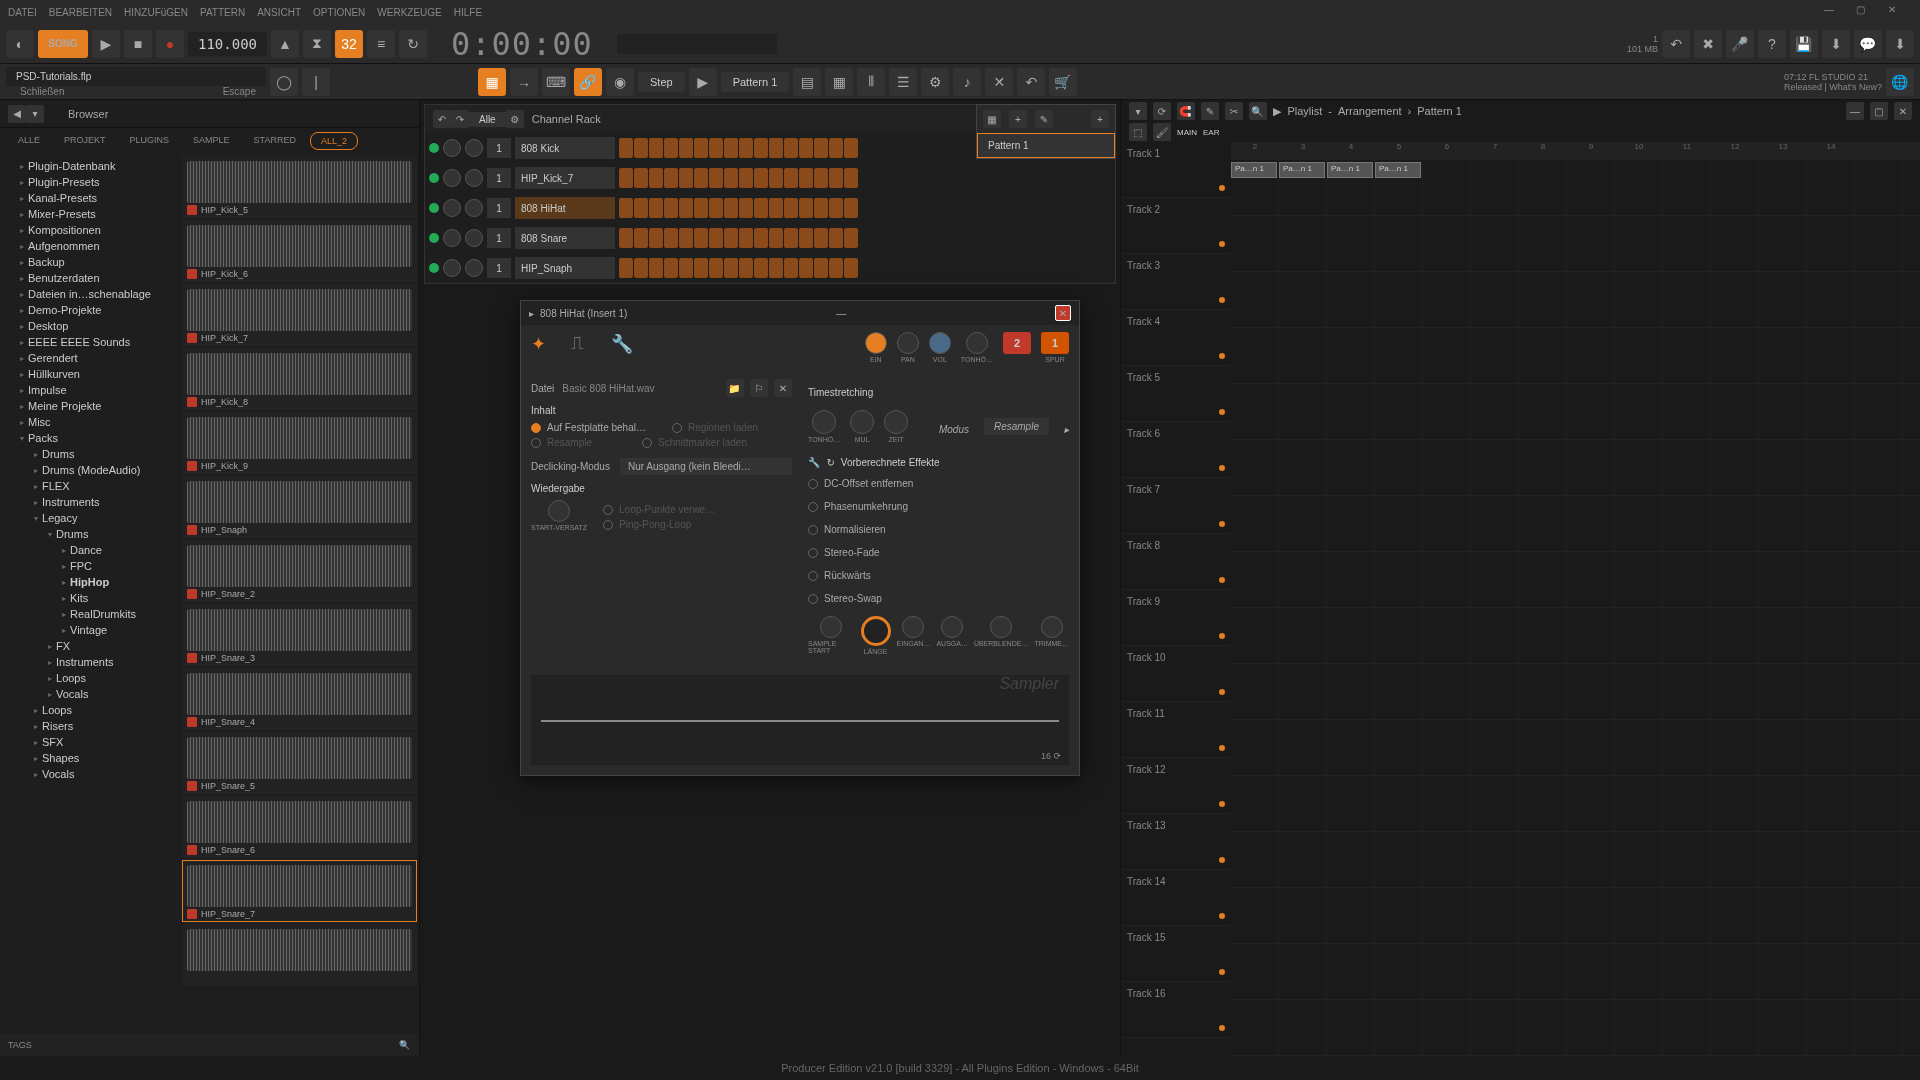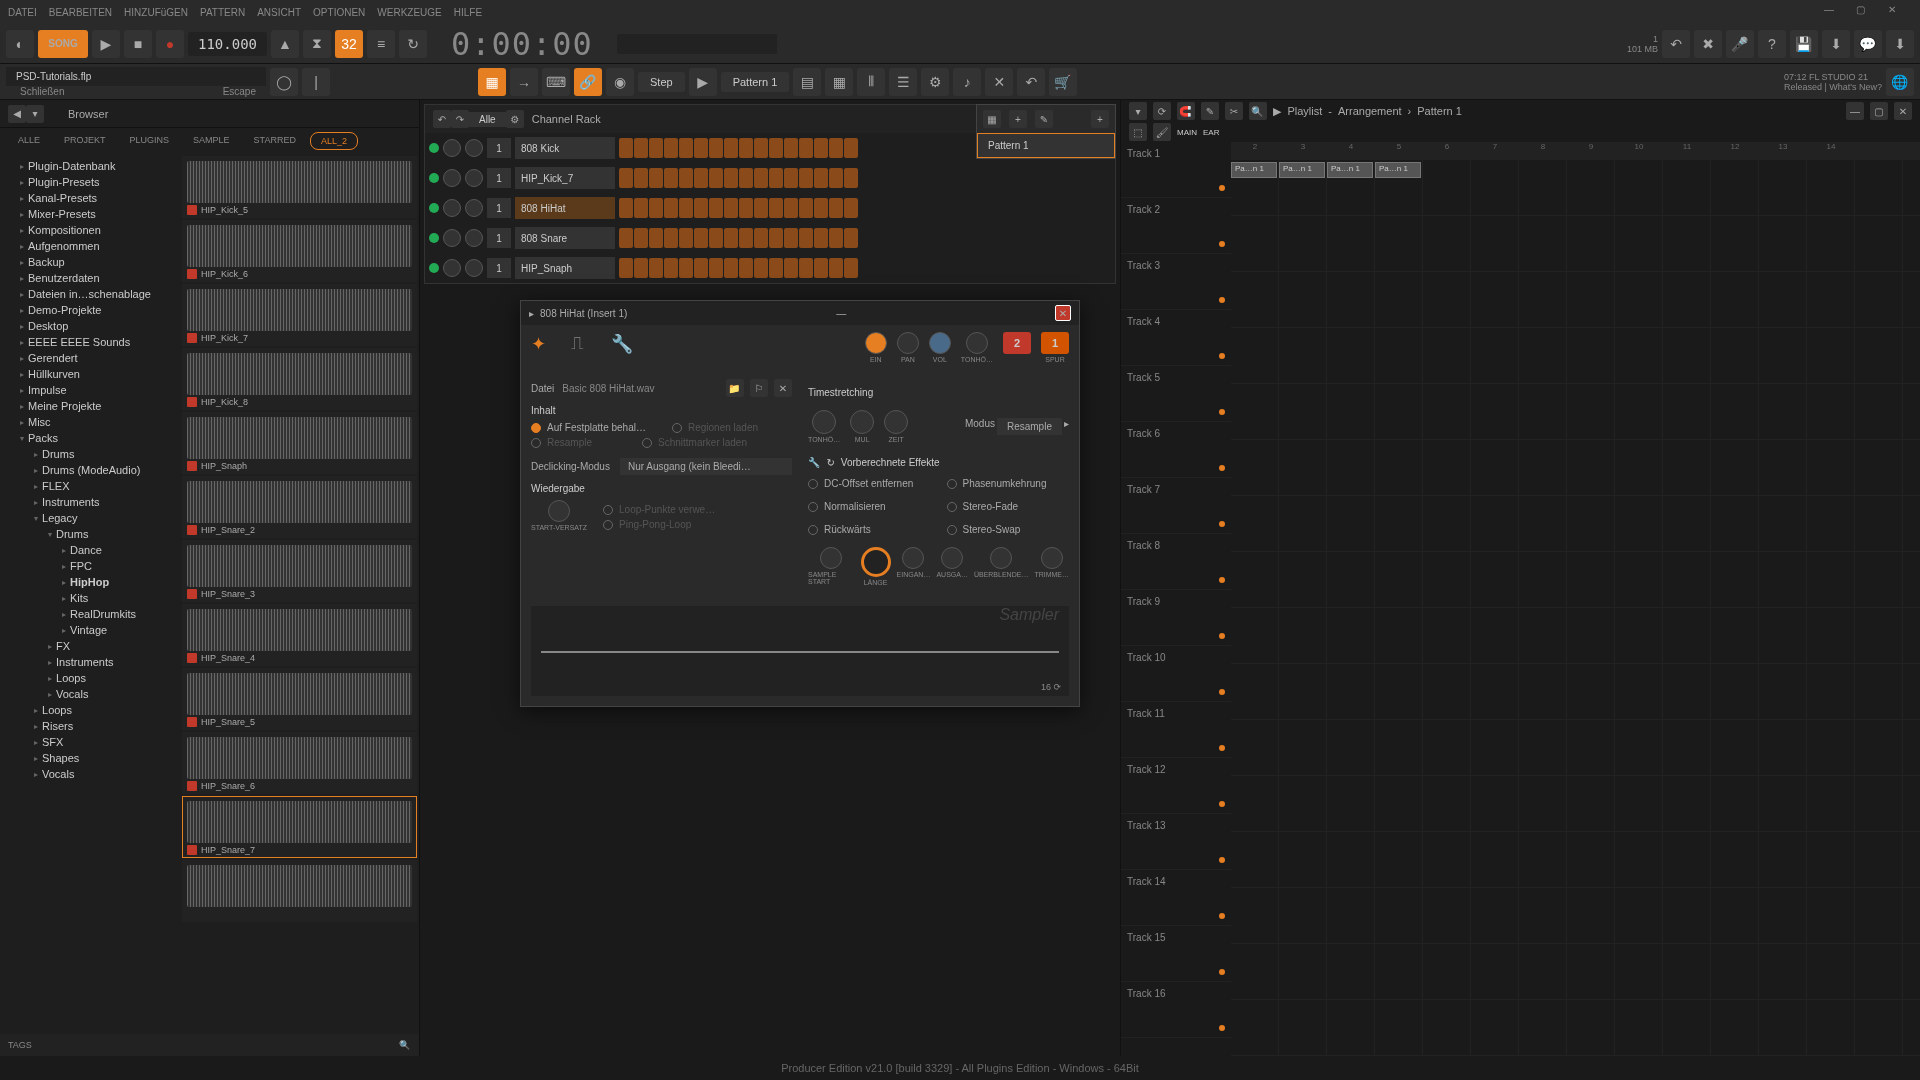--- a/index.html
+++ b/index.html
@@ -91,24 +91,24 @@
 .file-row { display: flex; align-items: center; gap: 8px; }
 .file-row .filename { color: #888; }
 .file-row .btns { margin-left: auto; display:flex; gap:6px; }
 .radio-row { display: flex; align-items: center; gap: 6px; margin: 4px 0; }
 .radio { width: 10px; height: 10px; border-radius: 50%; border: 1px solid #666; }
 .radio.orange { border-color:#e67e22; background:#e67e22; }
 .declick-row { display: flex; align-items: center; gap: 10px; margin-top: 10px; }
 .declick-val { background: #333; padding: 3px 8px; flex: 1; }
 .ts-knobs { display: flex; gap: 10px; margin: 6px 0; }
 .ts-knobs .knob-group .knob { width: 24px; height: 24px; }
-.modus-row { display: flex; align-items: flex-start; gap: 2px; }
+.modus-row { display: flex; align-items: flex-end; gap: 15px; font-style: italic; }
 .modus-val { background: #333; padding: 3px 10px; }
 .fx-title { display:flex; align-items:center; gap:6px; }
-.fx-grid { display: grid; grid-template-columns: 1fr 1fr; gap: 4px 16px; margin-top: 6px; }
+.fx-grid { display: grid; grid-template-columns: 1fr; gap: 4px 16px; margin-top: 6px; }
 .playback-knobs { display: flex; gap: 6px; margin-top: 8px; }
 .playback-knobs .knob-group .knob.big { width:30px; height:30px; border:3px solid #e67e22; background:#222; }
 .sampler-wave { height: 90px; background: #222; margin: 10px; position: relative; display:flex; align-items:center; }
 .sampler-wave .watermark { position:absolute; right:10px; top:0; font-size:16px; color:#444; font-style:italic; }
 .sampler-wave .sig { position:absolute; right:8px; bottom:4px; font-size:9px; color:#888; }
 .sampler-wave::before { content:''; position:absolute; left:10px; right:10px; top:50%; height:2px; background:#888; }
 
 
 .pattern-picker { position:absolute; right: 0; top: 50px; width: 140px; background:#2a2a2a; border:1px solid #444; }
 .pattern-picker-header { height: 28px; display:flex; align-items:center; padding:0 6px; gap:8px; }
@@ -415,20 +415,27 @@
             <div class="label">
               <span class="icon"></span>
               <span>HIP_Kick_7</span>
             </div>
           </div>
           <div class="sample-item">
             <div class="wave"></div>
             <div class="label">
               <span class="icon"></span>
               <span>HIP_Kick_8</span>
+            </div>
+          </div>
+          <div class="sample-item">
+            <div class="wave"></div>
+            <div class="label">
+              <span class="icon"></span>
+              <span>HIP_Kick_9</span>
             </div>
           </div>
           <div class="sample-item">
             <div class="wave"></div>
             <div class="label">
               <span class="icon"></span>
               <span>HIP_Snaph</span>
             </div>
           </div>
           <div class="sample-item">

